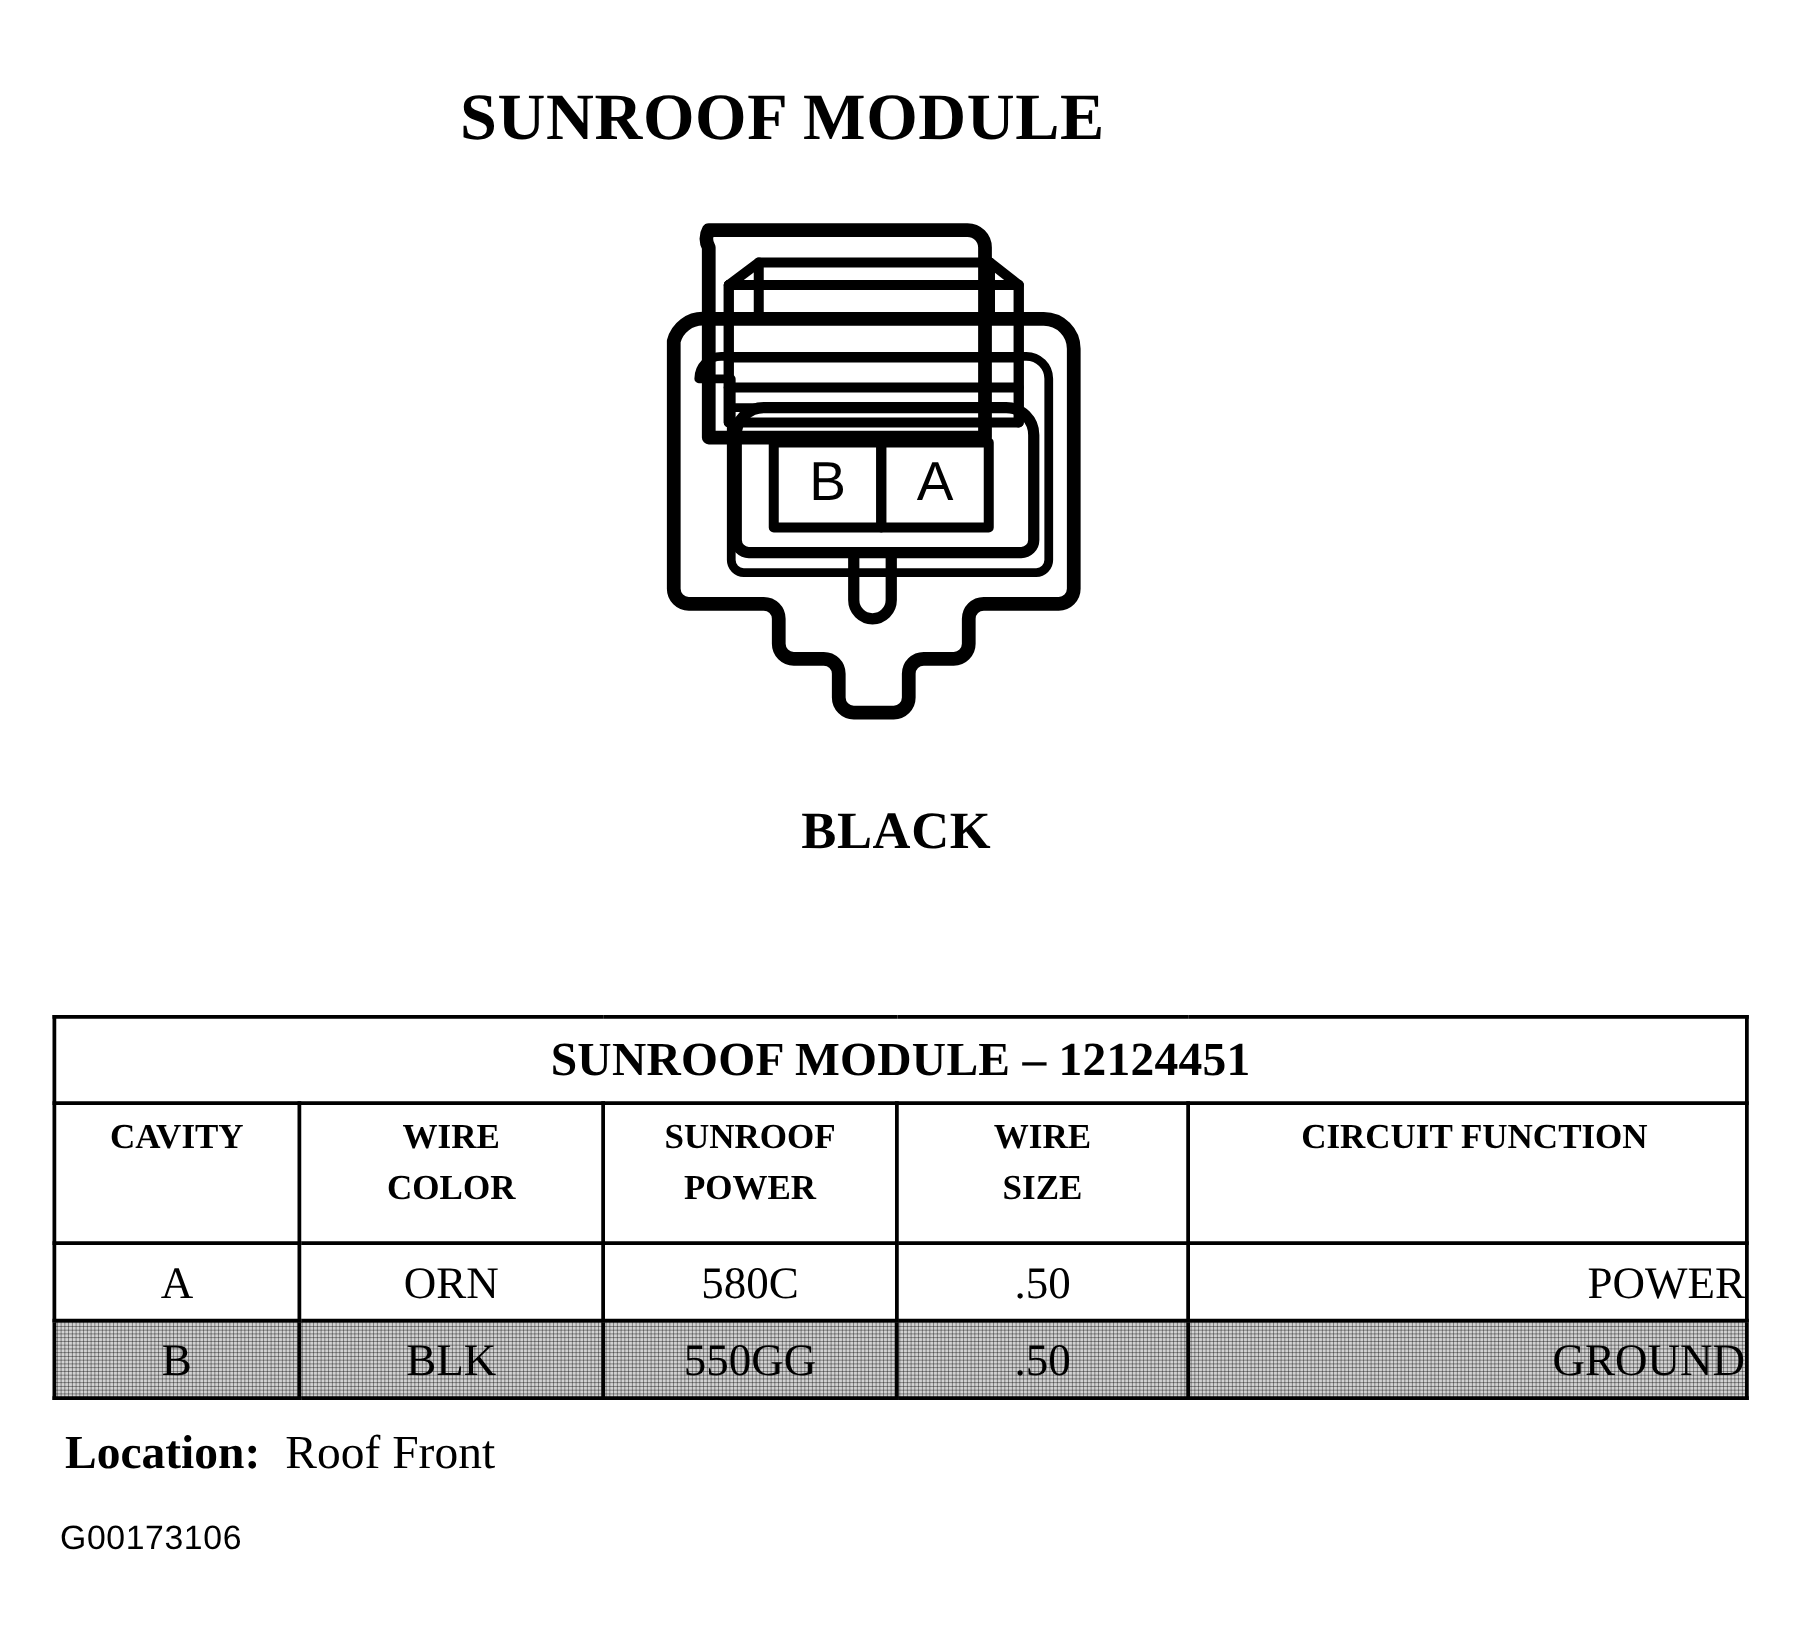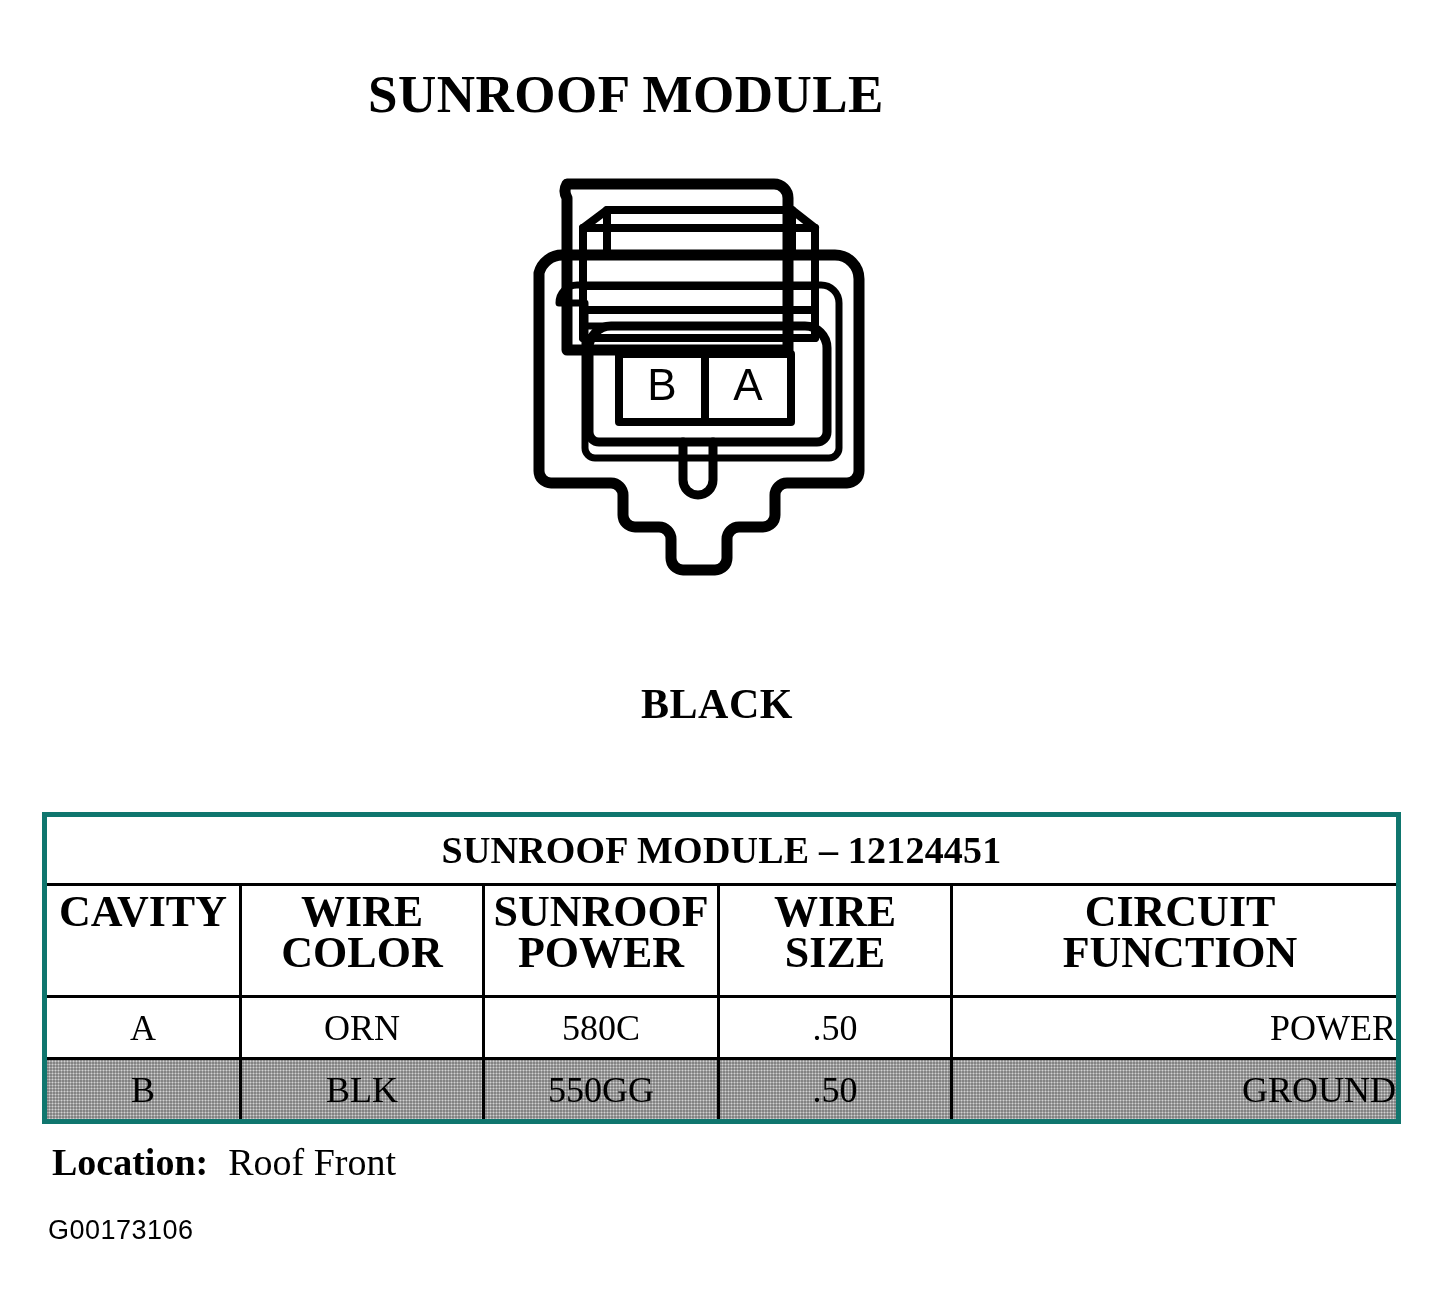--- a/index.html
+++ b/index.html
@@ -35,21 +35,21 @@
     top: 160px;
     left: 487px;
     width: 450px;
     height: 470px;
   }
   #connector-figure svg { display: block; }
 
   
   #connector-caption {
     position: absolute;
-    top: 680px;
+    top: 641px;
     left: 0;
     width: 1434px;
     text-align: center;
   }
   #connector-color-name {
     font-family: "Liberation Serif", serif;
     font-weight: bold;
     font-size: 42px;
     line-height: 48px;
     letter-spacing: 0.5px;
@@ -66,21 +66,21 @@
   #pinout-table-wrap {
     position: absolute;
     top: 812px;
     left: 42px;
     width: 1354px;
   }
   table.pinout {
     border-collapse: collapse;
     width: 100%;
     table-layout: fixed;
-    border: 5px solid #0f766e;
+    border: 2px solid #0f766e;
   }
   table.pinout td, table.pinout th {
     border: 3px solid #000;
     padding: 0;
     font-weight: normal;
     vertical-align: middle;
   }
   
   col.c-cavity  { width: 196px; }
   col.c-color   { width: 243px; }
@@ -92,21 +92,21 @@
     height: 66px;
     text-align: center;
     font-weight: bold;
     font-size: 38px;
     letter-spacing: 0.2px;
   }
 
   tr.header-row th {
     height: 104px;
     font-weight: bold;
-    font-size: 44px;
+    font-size: 28px;
     line-height: 41px;
     text-align: center;
     vertical-align: top;
     padding-top: 5px;
   }
   tr.header-row th.func-head {
     text-align: center;
     padding-left: 11px;
   }
 

